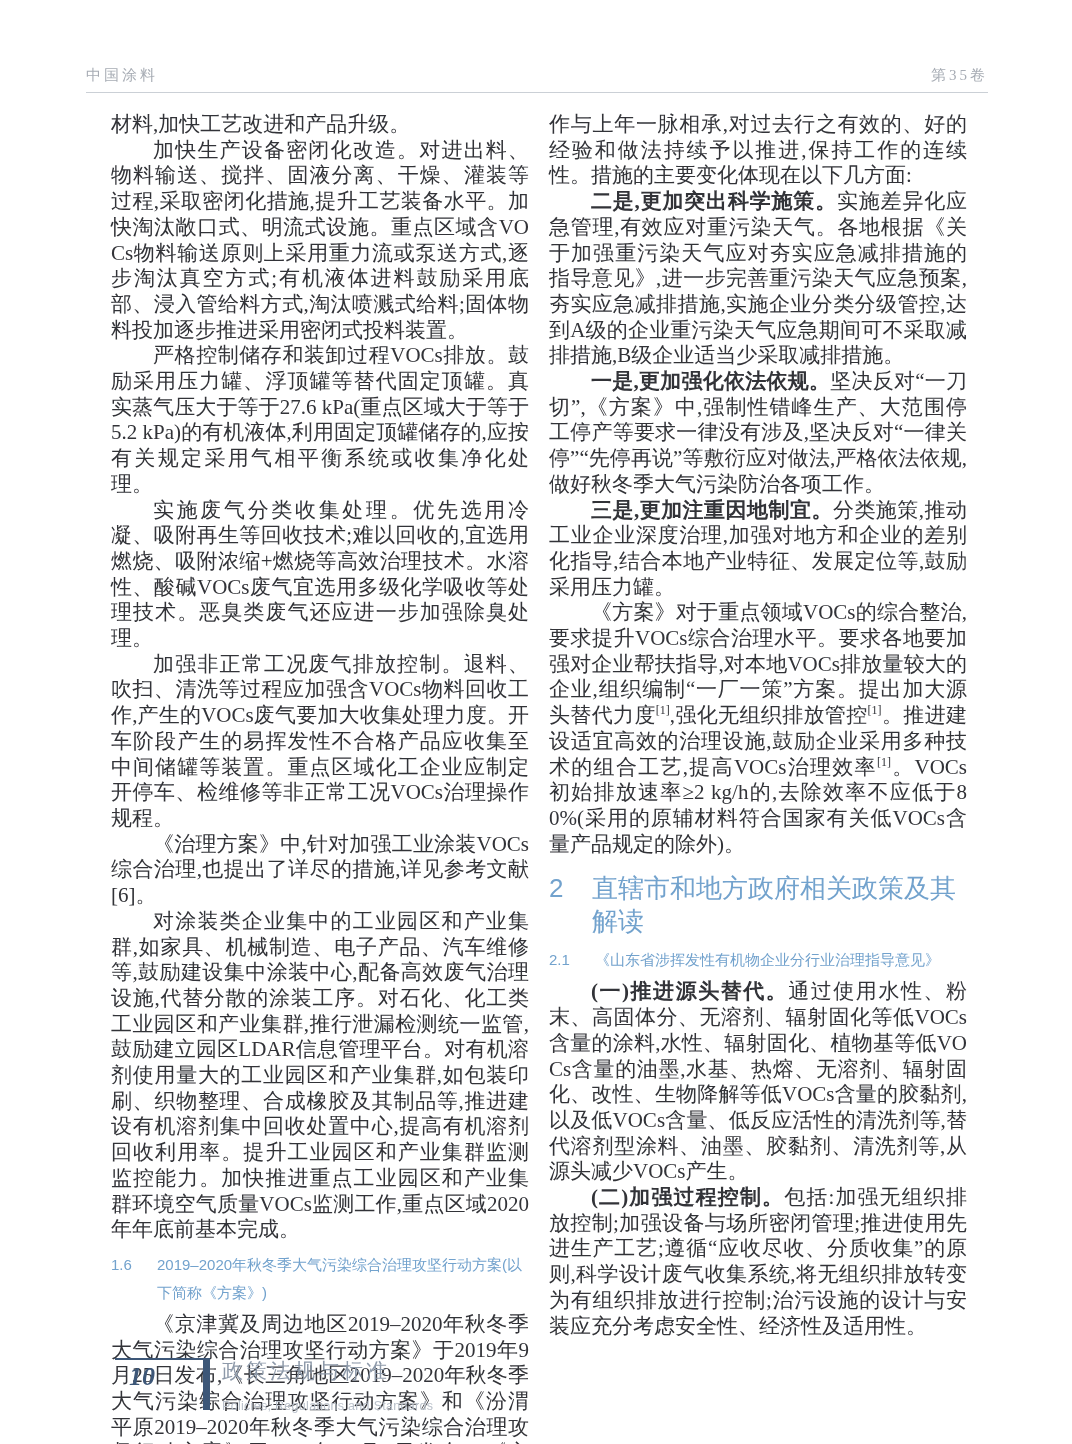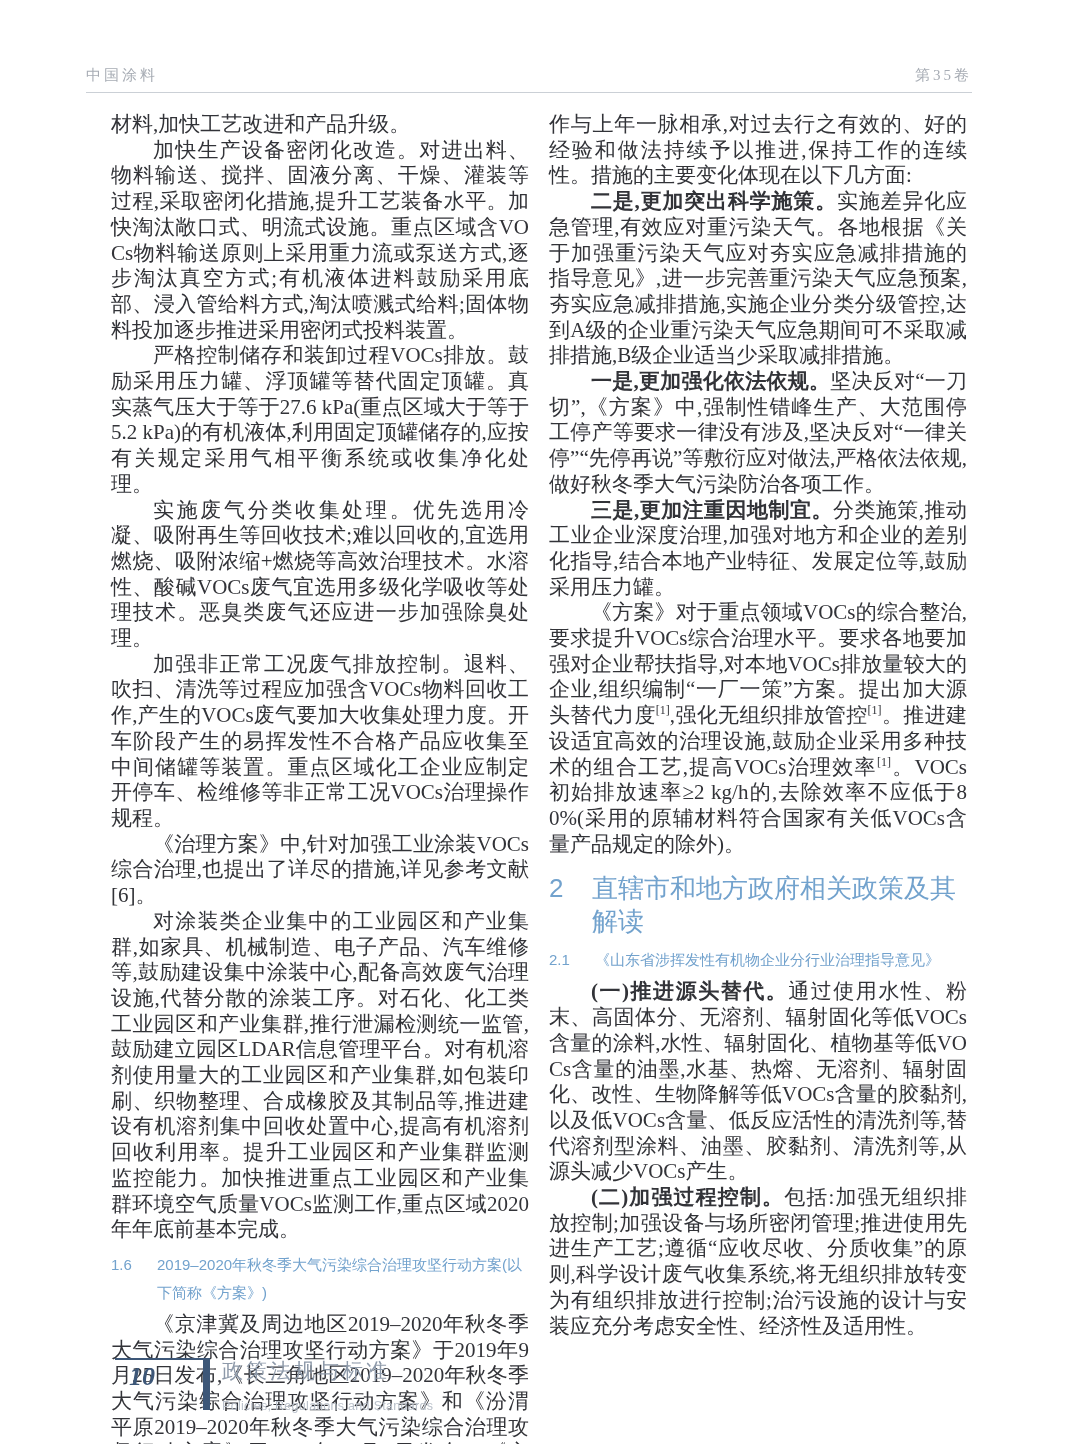--- a/index.html
+++ b/index.html
@@ -2,21 +2,21 @@
 <html><head>
 <meta charset="utf-8">
 <style>
   html, body { margin:0; padding:0; background:#ffffff; }
   body {
     width:1072px; height:1444px; position:relative; overflow:hidden;
     font-family:"Liberation Serif", serif;
   }
   
   .page-header {
-    position:absolute; left:86px; right:100px; top:66px;
+    position:absolute; left:86px; right:84px; top:66px;
     display:flex; justify-content:space-between; align-items:flex-end;
     font-size:15px; color:#a7acb4; letter-spacing:3px;
     padding-bottom:7px; border-bottom:1px solid #cbd0d6;
   }
   
   .col {
     position:absolute; top:112px; width:418px;
     font-size:21px; line-height:25.7px; color:#323338;
     text-align:justify; text-justify:inter-ideograph; word-break:break-all;
   }

